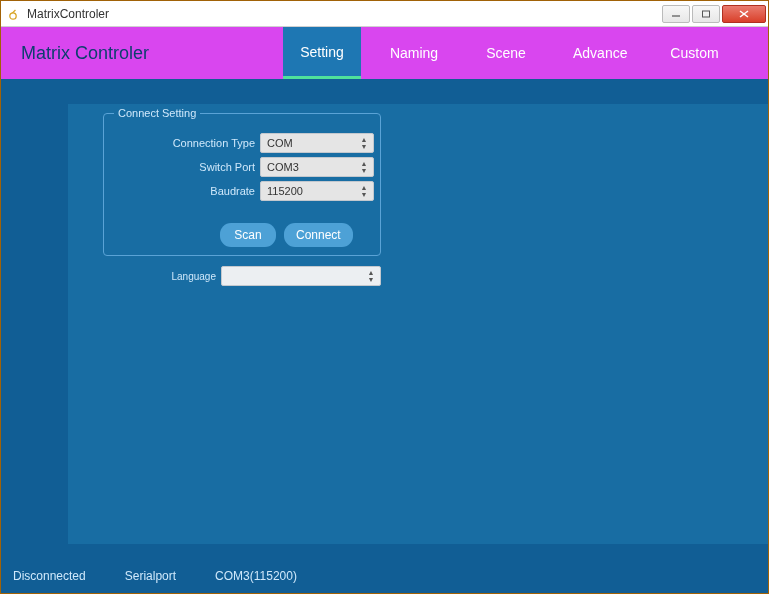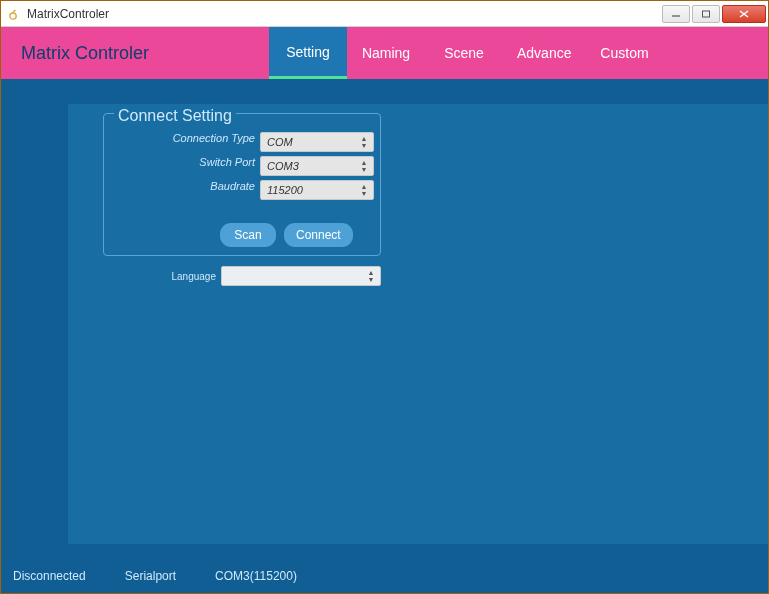--- a/index.html
+++ b/index.html
@@ -30,34 +30,35 @@
     display: flex; align-items: center; justify-content: center;
     font-size: 10px; color: #444;
   }
   .winbtn.close {
     background: linear-gradient(#e97c6f,#d9402a);
     border-color: #b03020; color: #fff; font-weight: bold;
     width: 44px;
   }
   .header {
     height: 52px;
-    background: #ec4899;
+    background: #d946ef;
     display: flex; align-items: stretch;
   }
   .apptitle {
     color: #0d3f6e; font-size: 18px;
     display: flex; align-items: center;
     padding: 0 20px; width: 268px;
   }
   .tabs { display: flex; flex: 1; }
   .tab {
     flex: 0 0 auto; min-width: 78px; padding: 0 14px;
     display: flex; align-items: center; justify-content: center;
     color: #fff; font-size: 14px;
     cursor: pointer;
+    margin-left: 14px;
   }
   .tab.active {
     background: #1e77b3;
     border-bottom: 3px solid #4fe29b;
   }
   .body {
     flex: 1;
     background: #115e95;
     position: relative;
     padding: 0;
@@ -74,28 +75,27 @@
     left: 34px; top: 8px;
     width: 278px; height: 143px;
     border: 1px solid #5aa3d6;
     border-radius: 4px;
   }
   .legend {
     position: absolute;
     top: -7px; left: 10px;
     background: #186da3;
     padding: 0 4px;
-    color: #cfe8fb; font-size: 16px;
+    color: #cfe8fb; font-size: 11px;
   }
   .row {
     position: absolute;
     left: 0; right: 6px;
-    display: flex; 
+    display: flex; align-items: center;
     height: 22px;
-    font-style: italic;
   }
   .row .lbl {
     width: 156px; text-align: right;
     padding-right: 5px;
     color: #cfe8fb; font-size: 11px;
   }
   .row .field {
     flex: 1; height: 20px;
     background: #e5e5e5;
     border: 1px solid #c3c8ce;

